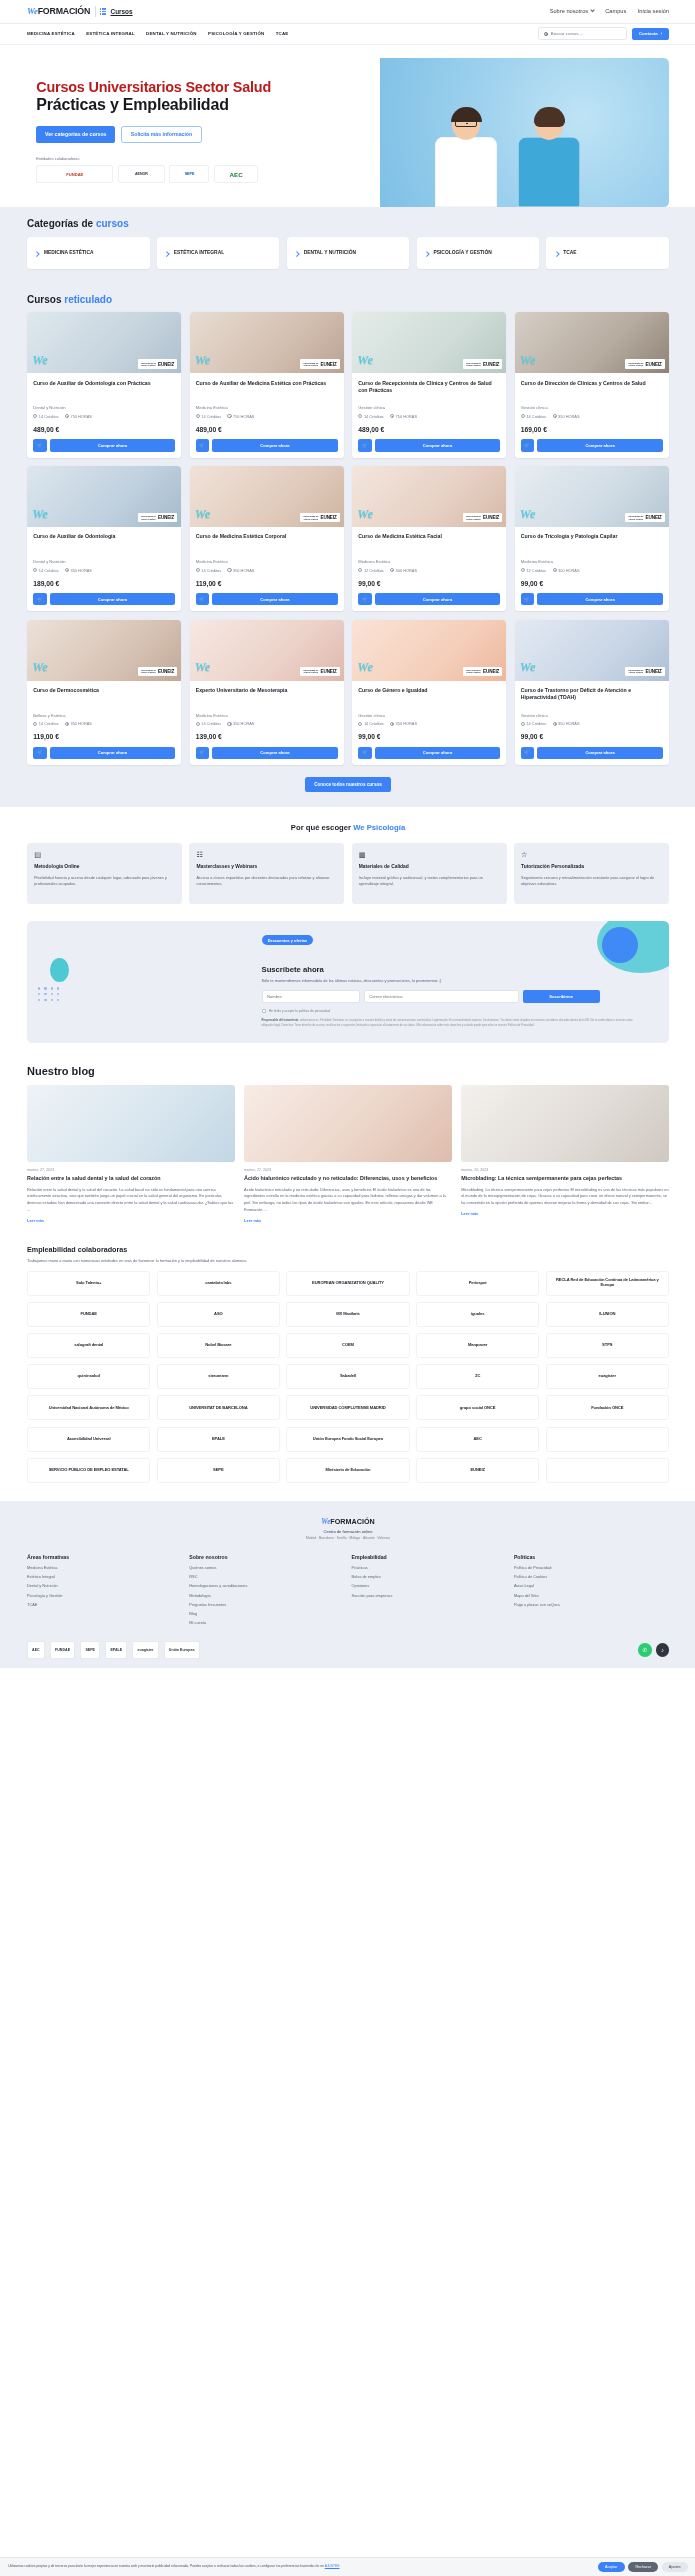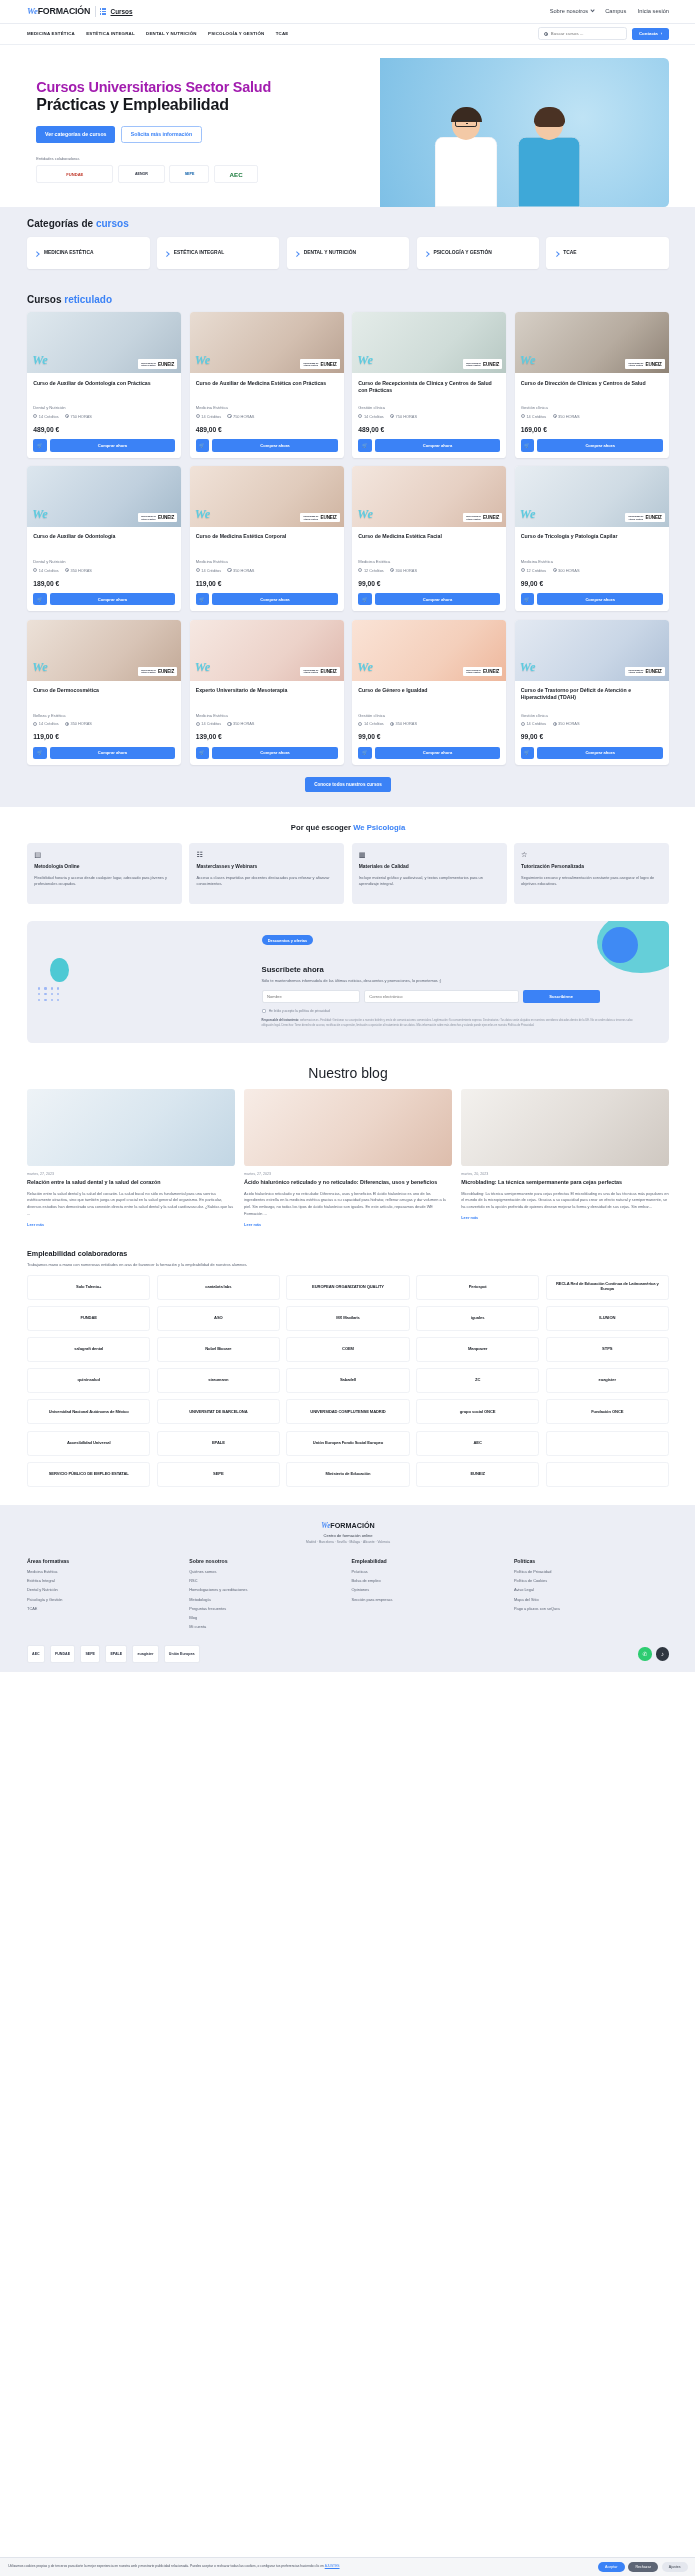--- a/index.html
+++ b/index.html
@@ -35,21 +35,21 @@
   .searchbox { width: 89px; height: 13px; border: 0.5px solid #e2e6ed; border-radius: 2.6px; display: flex; align-items: center; gap: 3.1px; padding: 0 4.6px; background: #fff; }
   .searchbox input { border: 0; outline: 0; font-size: 4.4px; color: #9aa1ae; width: 100%; font-family: inherit; background: transparent; }
   .mag { width: 4.1px; height: 4.1px; border: 0.6px solid #6e7684; border-radius: 50%; position: relative; flex: none; }
   .mag::after { content:""; position:absolute; width:2.1px; height:0.6px; background:#6e7684; transform:rotate(45deg); right:-1.5px; bottom:0px; }
   .btn-contacta { background: #3b82f6; color: #fff; font-size: 4.4px; font-weight: 700; padding: 3.6px 6.7px; border-radius: 2.6px; border: 0; display: flex; align-items: center; gap: 3.1px; cursor: pointer; font-family: inherit; }
 
   
   .hero { background: linear-gradient(180deg,#fff 0%, #fff 55%, #fff 100%); padding: 13.4px 0 0; }
   .hero-card { width: 642px; margin: 0 auto; height: 149px; border-radius: 5.2px; overflow: hidden; display: flex; background: #fff; position: relative; }
   .hero-left { width: 361px; padding: 20.6px 0 0 9.3px; position: relative; z-index: 2; }
-  .hero-h1 { font-size: 14.4px; line-height: 1.16; font-weight: 800; color: #a21caf; letter-spacing: -0.2px; }
+  .hero-h1 { font-size: 14.4px; line-height: 1.16; font-weight: 800; color: #b91c1c; letter-spacing: -0.2px; }
   .hero-h2 { font-size: 16px; line-height: 1.16; font-weight: 800; color: #16181d; letter-spacing: -0.2px; margin-top: 0.5px; }
   .hero-btns { display: flex; gap: 5.7px; margin-top: 11.3px; }
   .btn-primary { background: #3b82f6; color: #fff; font-size: 5.2px; font-weight: 600; padding: 4.6px 8.8px; border-radius: 2.6px; border: 0; cursor: pointer; font-family: inherit; }
   .btn-outline { background: #fff; color: #3b82f6; font-size: 5.2px; font-weight: 600; padding: 4.6px 8.8px; border-radius: 2.6px; border: 0.5px solid #9ec2fb; cursor: pointer; font-family: inherit; }
   .collab-label { font-size: 3.9px; color: #6a7181; margin-top: 13.4px; }
   .collab-strip { display: flex; gap: 4.6px; margin-top: 4.1px; align-items: center; }
   .collab-box { height: 17.5px; background: #fff; border: 0.5px solid #edeff4; border-radius: 2.1px; display: flex; align-items: center; justify-content: center; padding: 0 4.1px; font-size: 3.6px; font-weight: 700; color: #2b3140; overflow: hidden; }
   .hero-right { position: absolute; right: 0; top: 0; width: 289px; height: 149px; background:
       radial-gradient(circle at 70% 40%, #bfe3f5 0%, #9fd2ee 45%, #7ec0e6 100%); }
   .doc { position: absolute; bottom: 0; }
@@ -119,21 +119,21 @@
   .news-legal { font-size: 2.7px; color: #8b92a0; line-height: 1.65; margin-top: 6.2px; max-width: 376px; }
   .news-legal b { color: #5d6575; }
   .blob { position: absolute; width: 18.5px; height: 24px; background: #4ec9d4; border-radius: 50%; left: 23px; top: 37px; }
   .dotgrid { position: absolute; left: 11.3px; top: 66px; display: grid; grid-template-columns: repeat(4, 2.6px); gap: 3.6px; }
   .dotgrid i { width: 2.1px; height: 2.1px; border-radius: 50%; background: #9fb8f5; display:block; }
   .swoosh { position:absolute; right:-15.5px; top:-10.3px; width:88px; height:62px; border-radius:50%; background:#4ec9d4; opacity:.85; }
   .swoosh2 { position:absolute; right:31px; top:5.2px; width:36px; height:36px; border-radius:50%; background:#3b82f6; opacity:.9; }
 
   
   .blog { background: #fff; padding: 4.1px 0 17.5px; }
-  .blog h2 { font-size: 14px; font-weight: 400; text-align: center; }
+  .blog h2 { font-size: 11px; font-weight: 700; }
   .blog-grid { display: grid; grid-template-columns: repeat(3, 1fr); gap: 9.3px; margin-top: 8.2px; }
   .blog-img { height: 77px; border-radius: 3.1px; background-size: cover; }
   .blog-date { font-size: 3.6px; color: #8b92a0; margin-top: 5.7px; }
   .blog-t { font-size: 5.4px; font-weight: 700; line-height: 1.4; margin-top: 3.1px; }
   .blog-x { font-size: 3.9px; color: #5d6575; line-height: 1.7; margin-top: 4.1px; }
   .blog-more { font-size: 3.9px; color: #3b82f6; font-weight: 600; margin-top: 4.6px; display: inline-block; text-decoration: none; }
 
   
   .inst { background: #fff; padding: 4.1px 0 15.5px; }
   .inst h2 { font-size: 7.2px; font-weight: 700; }

